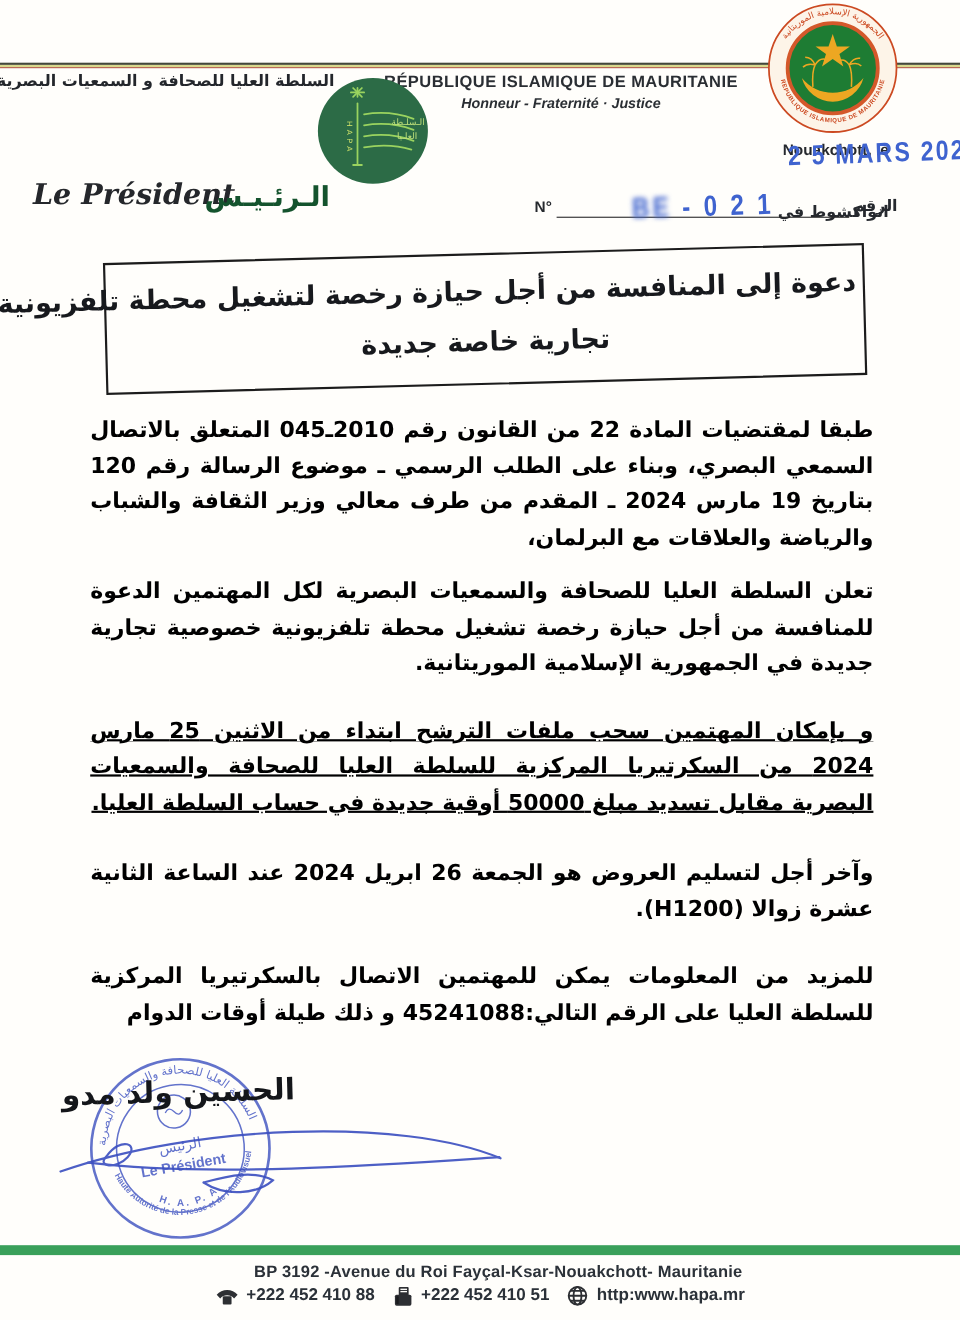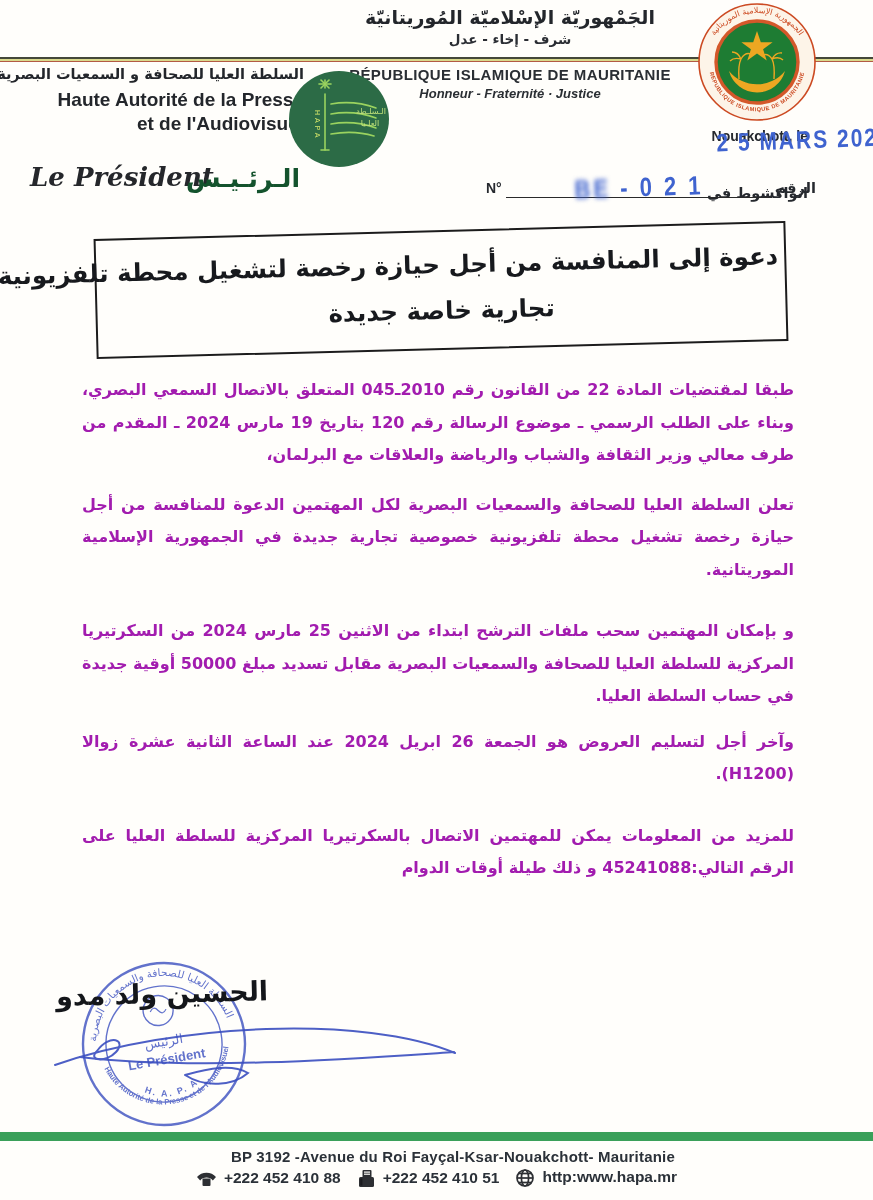--- a/index.html
+++ b/index.html
@@ -15,21 +15,21 @@
   .republic-ar{font-size:19px;font-weight:bold;color:#23262b;}
   .motto-ar{font-size:13.5px;font-weight:bold;margin-top:3px;color:#2a2d33;}
   .tricolor{position:absolute;left:0;top:57px;width:100%;height:5px;z-index:1;}
   .tricolor .t1{height:2px;background:#44483a;}
   .tricolor .t2{height:2px;background:#d9d98c;}
   .tricolor .t3{height:1px;background:#b35b45;}
   .fr-republic{position:absolute;left:330px;top:66px;width:360px;text-align:center;}
   .fr-republic .name{font-size:15px;font-weight:bold;letter-spacing:.4px;color:#2a2e33;}
   .fr-republic .motto{font-size:13px;font-weight:bold;margin-top:3px;color:#2a2e33;font-style:italic;}
   
-  .hdr-left{position:absolute;left:8px;top:66px;width:296px;text-align:right;}
+  .hdr-left{position:absolute;left:8px;top:66px;width:296px;text-align:left;}
   .org-ar{font-size:14.5px;font-weight:bold;white-space:nowrap;color:#23262b;}
   .org-fr{font-size:19px;font-weight:bold;line-height:24px;margin-top:6px;color:#23262b;}
   .pres-row{position:absolute;left:8px;top:160px;width:296px;height:44px;}
   .pres-fr{position:absolute;left:22px;top:2px;font-family:"DejaVu Serif",serif;font-style:italic;font-weight:bold;font-size:26px;color:#25272b;}
   .pres-ar{position:absolute;right:4px;top:4px;font-size:25px;font-weight:bold;color:#14532d;}
   
   .hapa-logo{position:absolute;left:288px;top:70px;z-index:2;}
   .nat-seal{position:absolute;left:694px;top:1px;z-index:2;}
   
   .stamp-row{position:absolute;display:flex;align-items:flex-end;z-index:2;}
@@ -45,65 +45,57 @@
   
   .title-box{
     position:absolute;left:95px;top:230px;width:692px;
     border:2px solid #1c1c1c;background:#fffefb;
     transform:rotate(-1.5deg);padding:10px 6px 14px;
     text-align:center;z-index:2;
   }
   .title-box .line{font-size:24.5px;font-weight:bold;line-height:46px;white-space:nowrap;color:#17191d;}
   
   .body-text{position:absolute;left:82px;top:374px;width:712px;direction:rtl;z-index:2;}
-  .body-text p{margin:0;font-size:16px;font-weight:bold;line-height:32.5px;
-    font-family:"DejaVu Sans",sans-serif;text-align:justify;color:#a21caf;}
+  .body-text p{margin:0;font-size:20px;font-weight:bold;line-height:32.5px;
+    font-family:"DejaVu Sans",sans-serif;text-align:justify;color:#000000;}
   .body-text p.mb-s{margin-bottom:17px;}
-  .body-text p.mb-m{margin-bottom:13px;}
+  .body-text p.mb-m{margin-bottom:32px;text-decoration:underline;}
   .body-text p.mb-l{margin-bottom:29px;}
   
   .sig-stamp{position:absolute;left:78px;top:958px;z-index:3;}
   .sig-name{position:absolute;left:56px;top:978px;font-size:27px;font-weight:bold;
     color:#14161a;transform:rotate(-1.5deg);z-index:4;}
   .sig-strokes{position:absolute;left:35px;top:995px;z-index:4;}
   
   .footer-bar{position:absolute;left:0;top:1132px;width:100%;height:9px;background:#3aa05a;}
   .footer-addr{position:absolute;left:0;top:1148px;width:100%;text-align:center;
     font-size:15px;font-weight:bold;color:#2b3138;letter-spacing:.2px;padding-left:33px;}
   .footer-contacts{position:absolute;left:0;top:1168px;width:100%;display:flex;
     justify-content:center;align-items:center;gap:16px;font-size:15.5px;font-weight:bold;color:#2b3138;}
-  .contact{display:flex;gap:7px;}
+  .contact{display:flex;align-items:center;gap:7px;}
 </style>
 </head>
 <body>
 
 <div class="page" data-interactable="false">
 
-  <div class="hdr-center" data-interactable="false">
-    <div class="republic-ar ar" data-interactable="false">الجَمْهوريّة الإسْلاميّة المُوريتانيّة</div>
-    <div class="motto-ar ar" data-interactable="false">شرف - إخاء - عدل</div>
-  </div>
 
   <div class="tricolor" data-interactable="false">
     <div class="t1" data-interactable="false"></div>
     <div class="t2" data-interactable="false"></div>
     <div class="t3" data-interactable="false"></div>
   </div>
 
   <div class="fr-republic" data-interactable="false">
     <div class="name" data-interactable="false">RÉPUBLIQUE ISLAMIQUE DE MAURITANIE</div>
     <div class="motto" data-interactable="false">Honneur - Fraternité · Justice</div>
   </div>
 
   <div class="hdr-left" data-interactable="false">
     <div class="org-ar ar" data-interactable="false">السلطة العليا للصحافة و السمعيات البصرية</div>
-    <div class="org-fr" data-interactable="false">
-      <div data-interactable="false">Haute Autorité de la Presse</div>
-      <div data-interactable="false">et de l'Audiovisuel</div>
-    </div>
   </div>
   <div class="pres-row" data-interactable="false">
     <div class="pres-fr" data-interactable="false">Le Président</div>
     <div class="pres-ar ar" data-interactable="false">الـرئـيـس</div>
   </div>
 
   <svg class="hapa-logo" data-interactable="false" width="102" height="98" viewBox="0 0 102 98">
     <ellipse cx="51" cy="49" rx="50" ry="48" fill="#2c6b46"></ellipse>
     <g stroke="#9ad35f" stroke-width="1.6" fill="none" stroke-linecap="round" data-interactable="false">
       <line x1="37" y1="24" x2="37" y2="80"></line>

